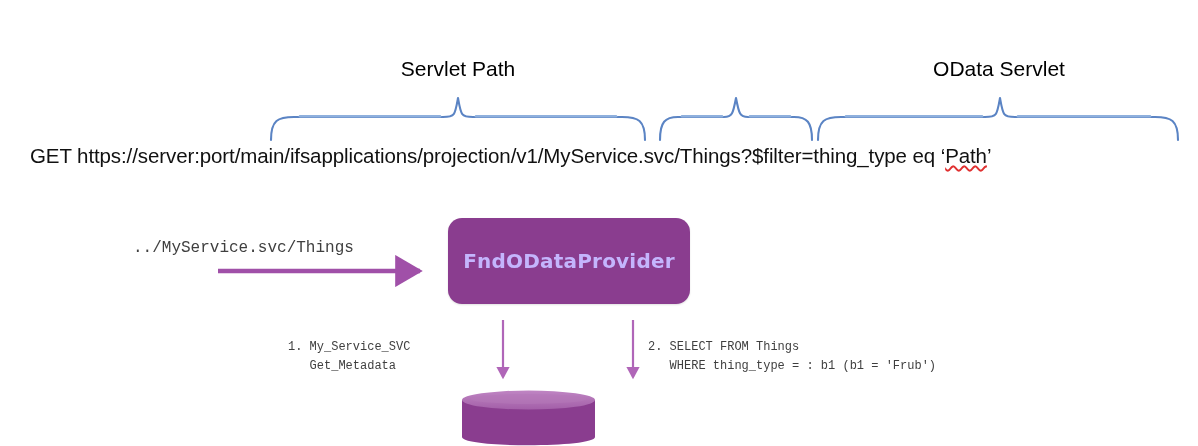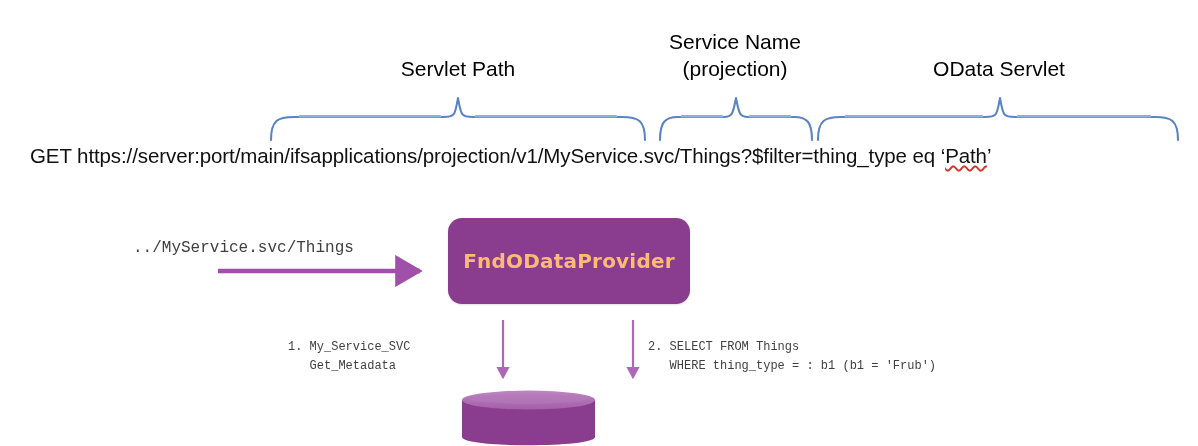--- a/index.html
+++ b/index.html
@@ -83,21 +83,21 @@
     width: 242px;
     height: 86px;
     background: #8a3d8f;
     border-radius: 14px;
     display: flex;
     align-items: center;
     justify-content: center;
     box-shadow: 0 1px 2px rgba(0,0,0,0.12);
   }
   #provider-box .box-label {
-    color: #fdba74;
+    color: #c4b5fd;
     font-family: "DejaVu Sans", sans-serif;
     font-size: 20px;
     font-weight: 600;
     letter-spacing: 0.2px;
     white-space: nowrap;
   }
 
   .step-note {
     position: absolute;
     font-family: "Liberation Mono", monospace;
@@ -118,24 +118,20 @@
     pointer-events: none;
   }
 </style>
 </head>
 <body>
 
 <div class="canvas">
 
   <div class="ann-label" id="label-servlet-path">Servlet Path</div>
 
-  <div class="ann-label" id="label-service-name">
-    <div>Service Name</div>
-    <div>(projection)</div>
-  </div>
 
   <div class="ann-label" id="label-odata-access">OData Servlet</div>
 
   <svg id="brace-layer" viewBox="0 0 1198 46" width="1198" height="46">
 
     <g>
       <path d="M 271 44
                C 271 24, 278 21, 294 21
                L 443 21
                C 455 21, 455 19, 458 2

